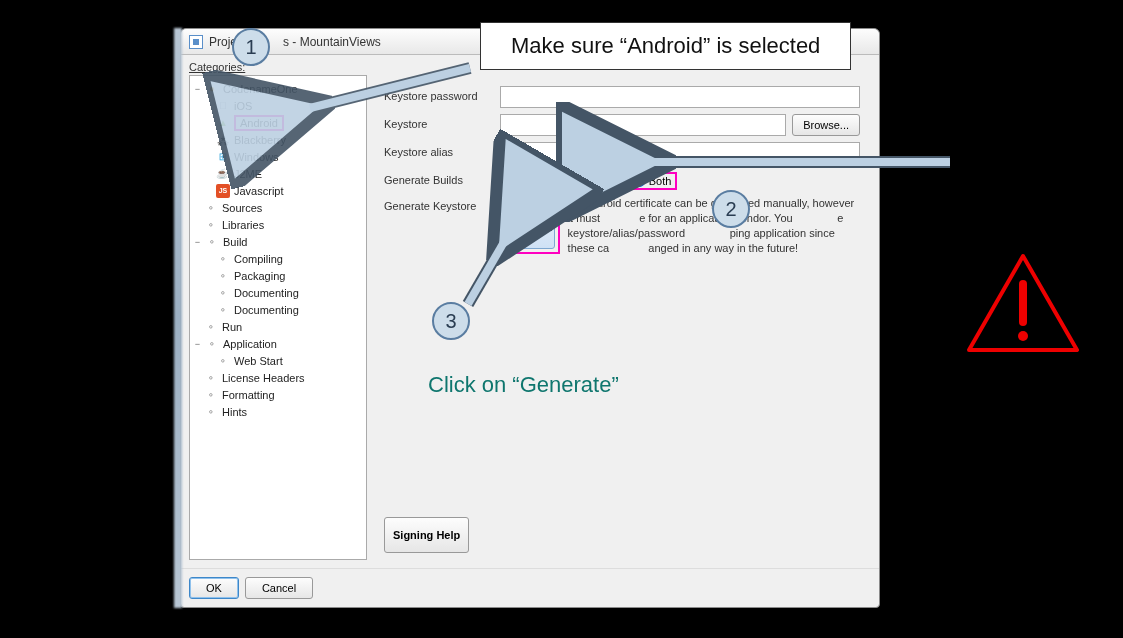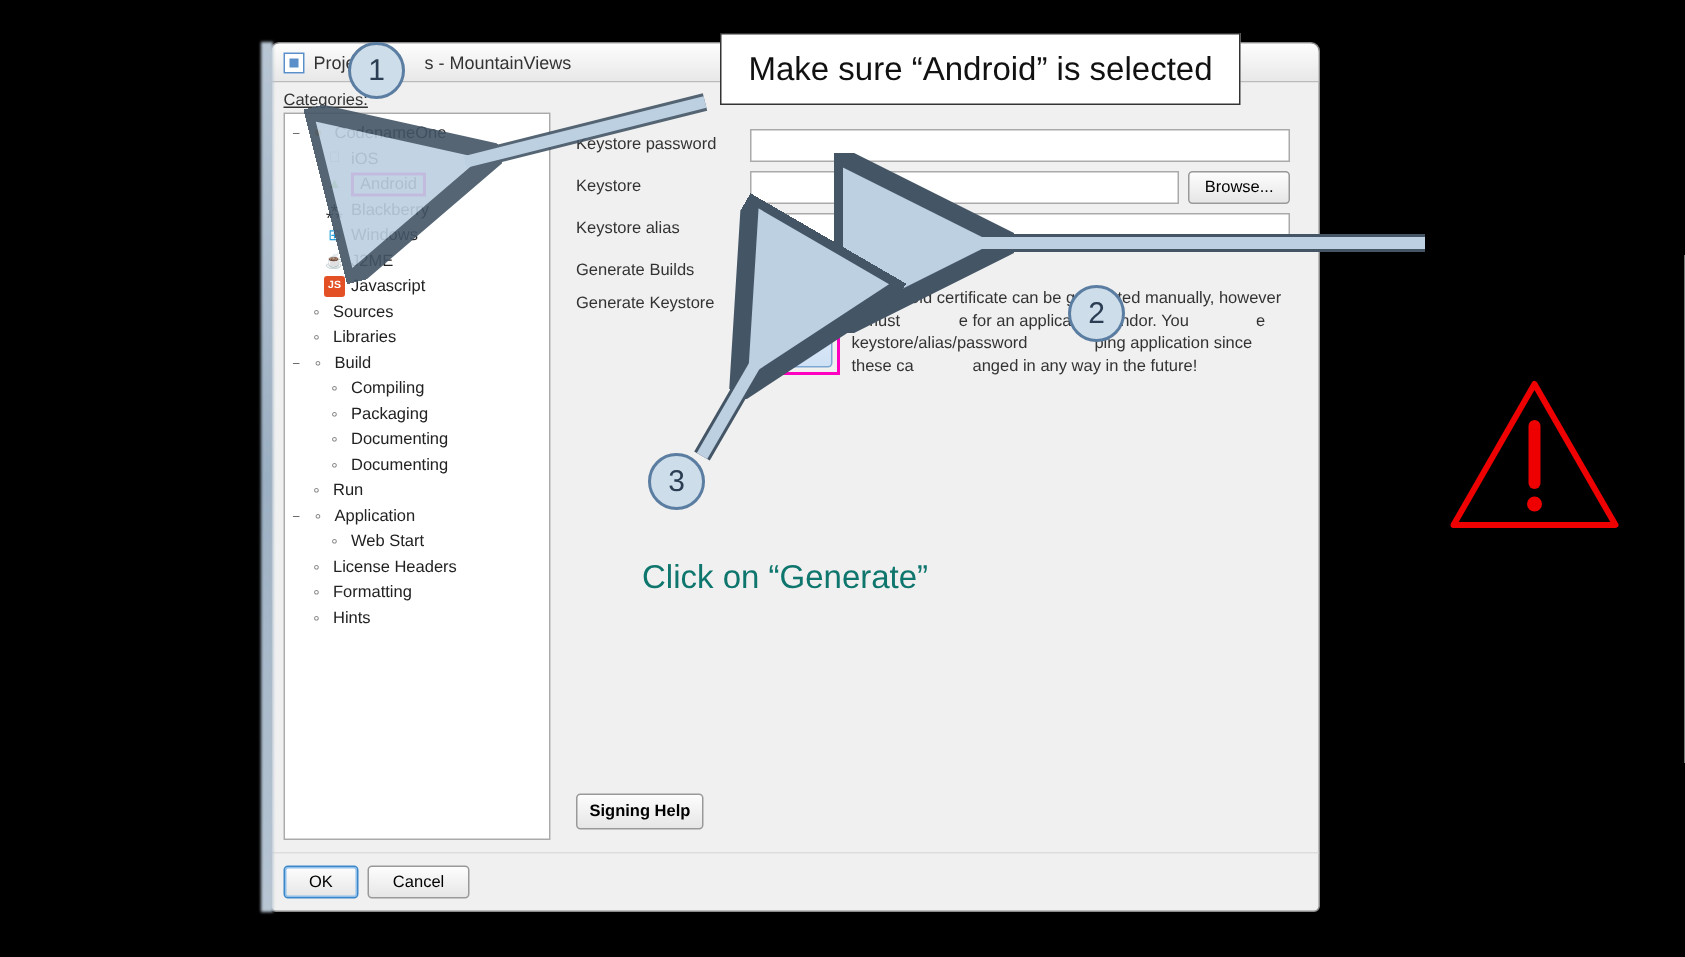--- a/index.html
+++ b/index.html
@@ -179,21 +179,21 @@
     .gen-desc {
       font-size: 11px;
       color: #333;
       line-height: 1.35;
       max-width: 300px;
     }
     .signing-row {
       margin-top: auto;
     }
     .signing-btn {
-      height: 24px;
+      height: 36px;
       padding: 0 8px;
       background: linear-gradient(#fdfdfd,#e6e6e6);
       border: 1px solid #999;
       border-radius: 3px;
       font-size: 11px;
       font-weight: bold;
       cursor: pointer;
     }
     .footer {
       display: flex;
@@ -219,21 +219,21 @@
       background: #cdddea;
       border: 2px solid #5a7da1;
       display: flex; align-items: center; justify-content: center;
       font-size: 20px; color: #2a3d52;
       z-index: 50;
     }
     .callout {
       position: absolute;
       background: #fff;
       border: 1px solid #333;
-      padding: 10px 18px;
+      padding: 10px 30px;
       font-size: 22px;
       color: #111;
       z-index: 60;
     }
     .instr-text {
       position: absolute;
       font-size: 22px;
       color: #fff;
       z-index: 40;
     }
@@ -386,20 +386,36 @@
           <div class="form-label">Keystore</div>
           <input class="form-input" value="" style="">
           <button class="browse-btn">Browse...</button>
         </div>
         <div class="form-row">
           <div class="form-label">Keystore alias</div>
           <input class="form-input" value="" style="">
         </div>
         <div class="form-row">
           <div class="form-label">Generate Builds</div>
+          <div class="radio-group">
+            <label>
+                <input type="radio" name="gb" style=""> 
+                <span>Debug</span>
+              </label>
+            <label>
+                <input type="radio" name="gb" style=""> 
+                <span>Release</span>
+              </label>
+            <span class="both-box">
+              <label>
+                  <input type="radio" name="gb" checked="" style=""> 
+                  <span>Both</span>
+                </label>
+            </span>
+          </div>
         </div>
         <div class="form-row">
           <div class="form-label">Generate Keystore</div>
           <div class="gen-wrapper">
             <span class="gen-box">
               <button class="gen-btn">Gene...</button>
             </span>
             <div class="gen-desc">
               <span>An Android certificate can be generated manually, however it must</span>
               <span style="visibility:hidden">xxxxxx</span>

